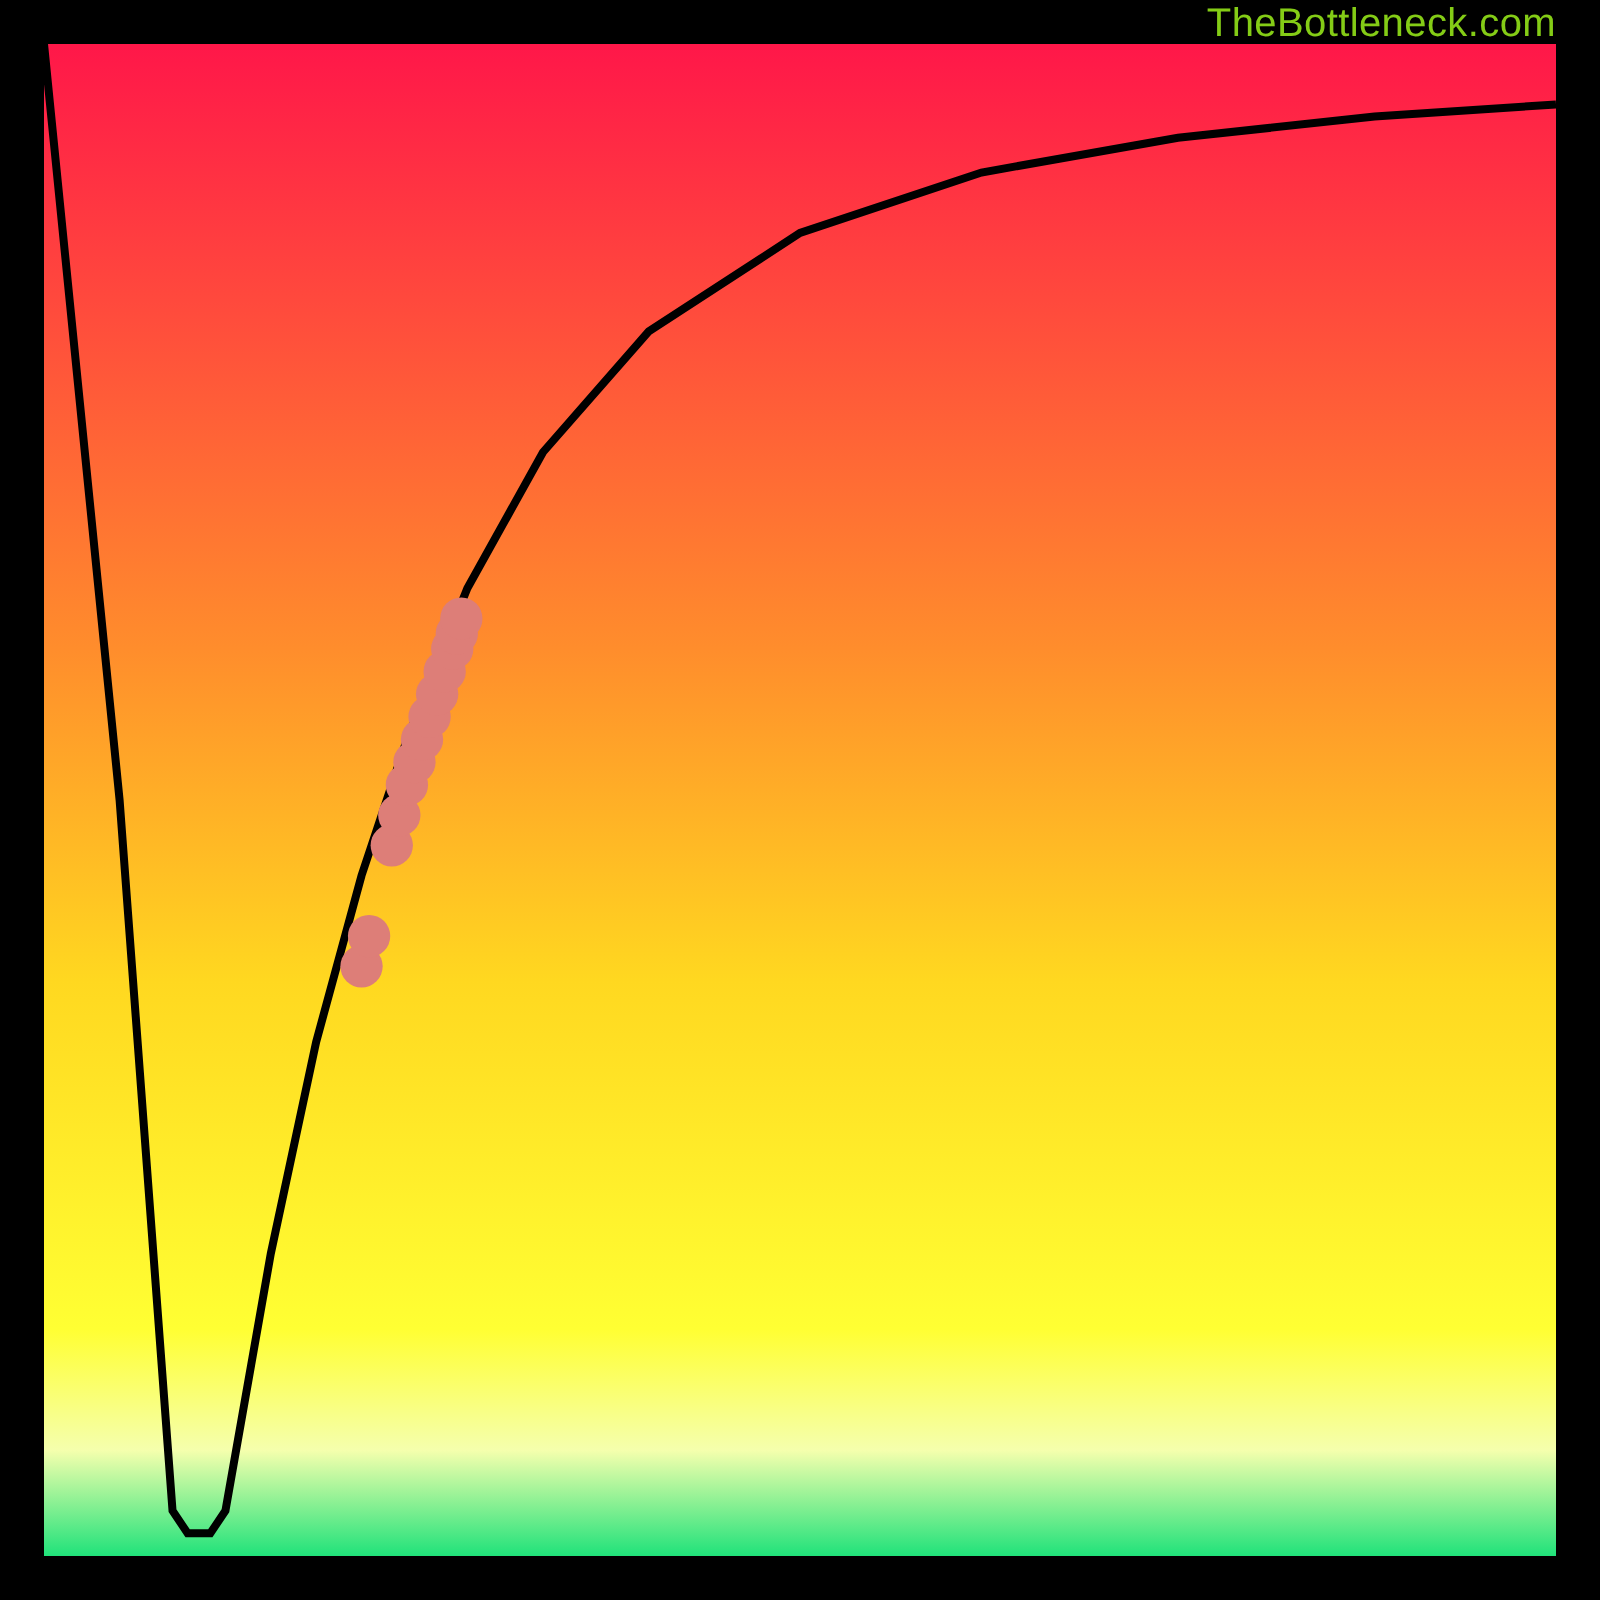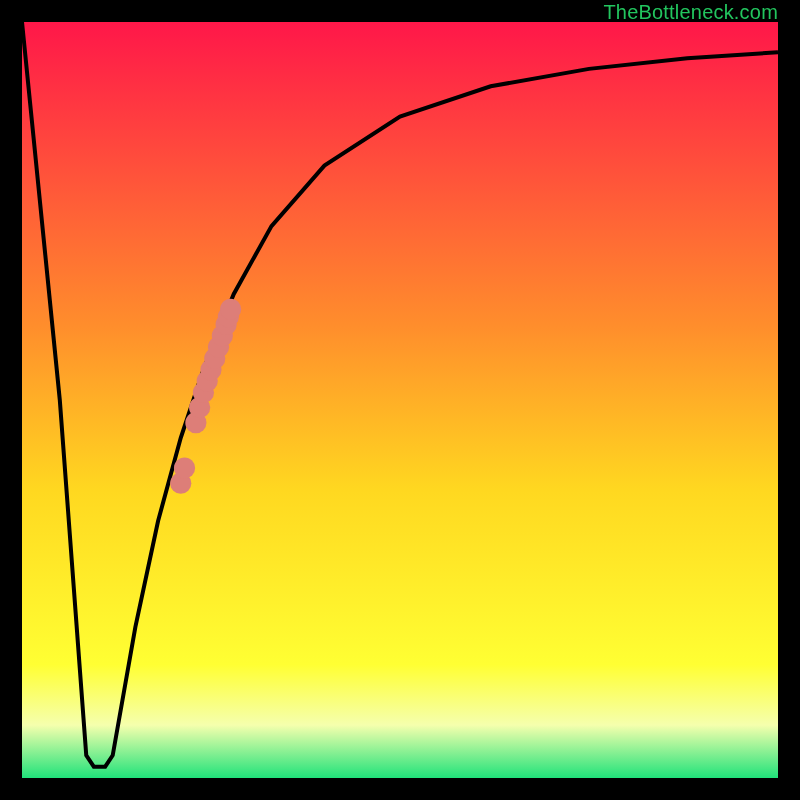--- a/index.html
+++ b/index.html
@@ -31,21 +31,21 @@
     width: 756px;
     height: 756px;
   }
   .watermark {
     position: absolute;
     top: 2px;
     right: 22px;
     font-family: Arial, Helvetica, sans-serif;
     font-size: 20px;
     line-height: 20px;
-    color: #22c55e;
+    color: #84cc16;
     font-weight: 400;
     letter-spacing: 0.2px;
   }
 </style>
 </head>
 <body>
 
 <div class="frame">
 
   <div class="watermark">TheBottleneck.com</div>

